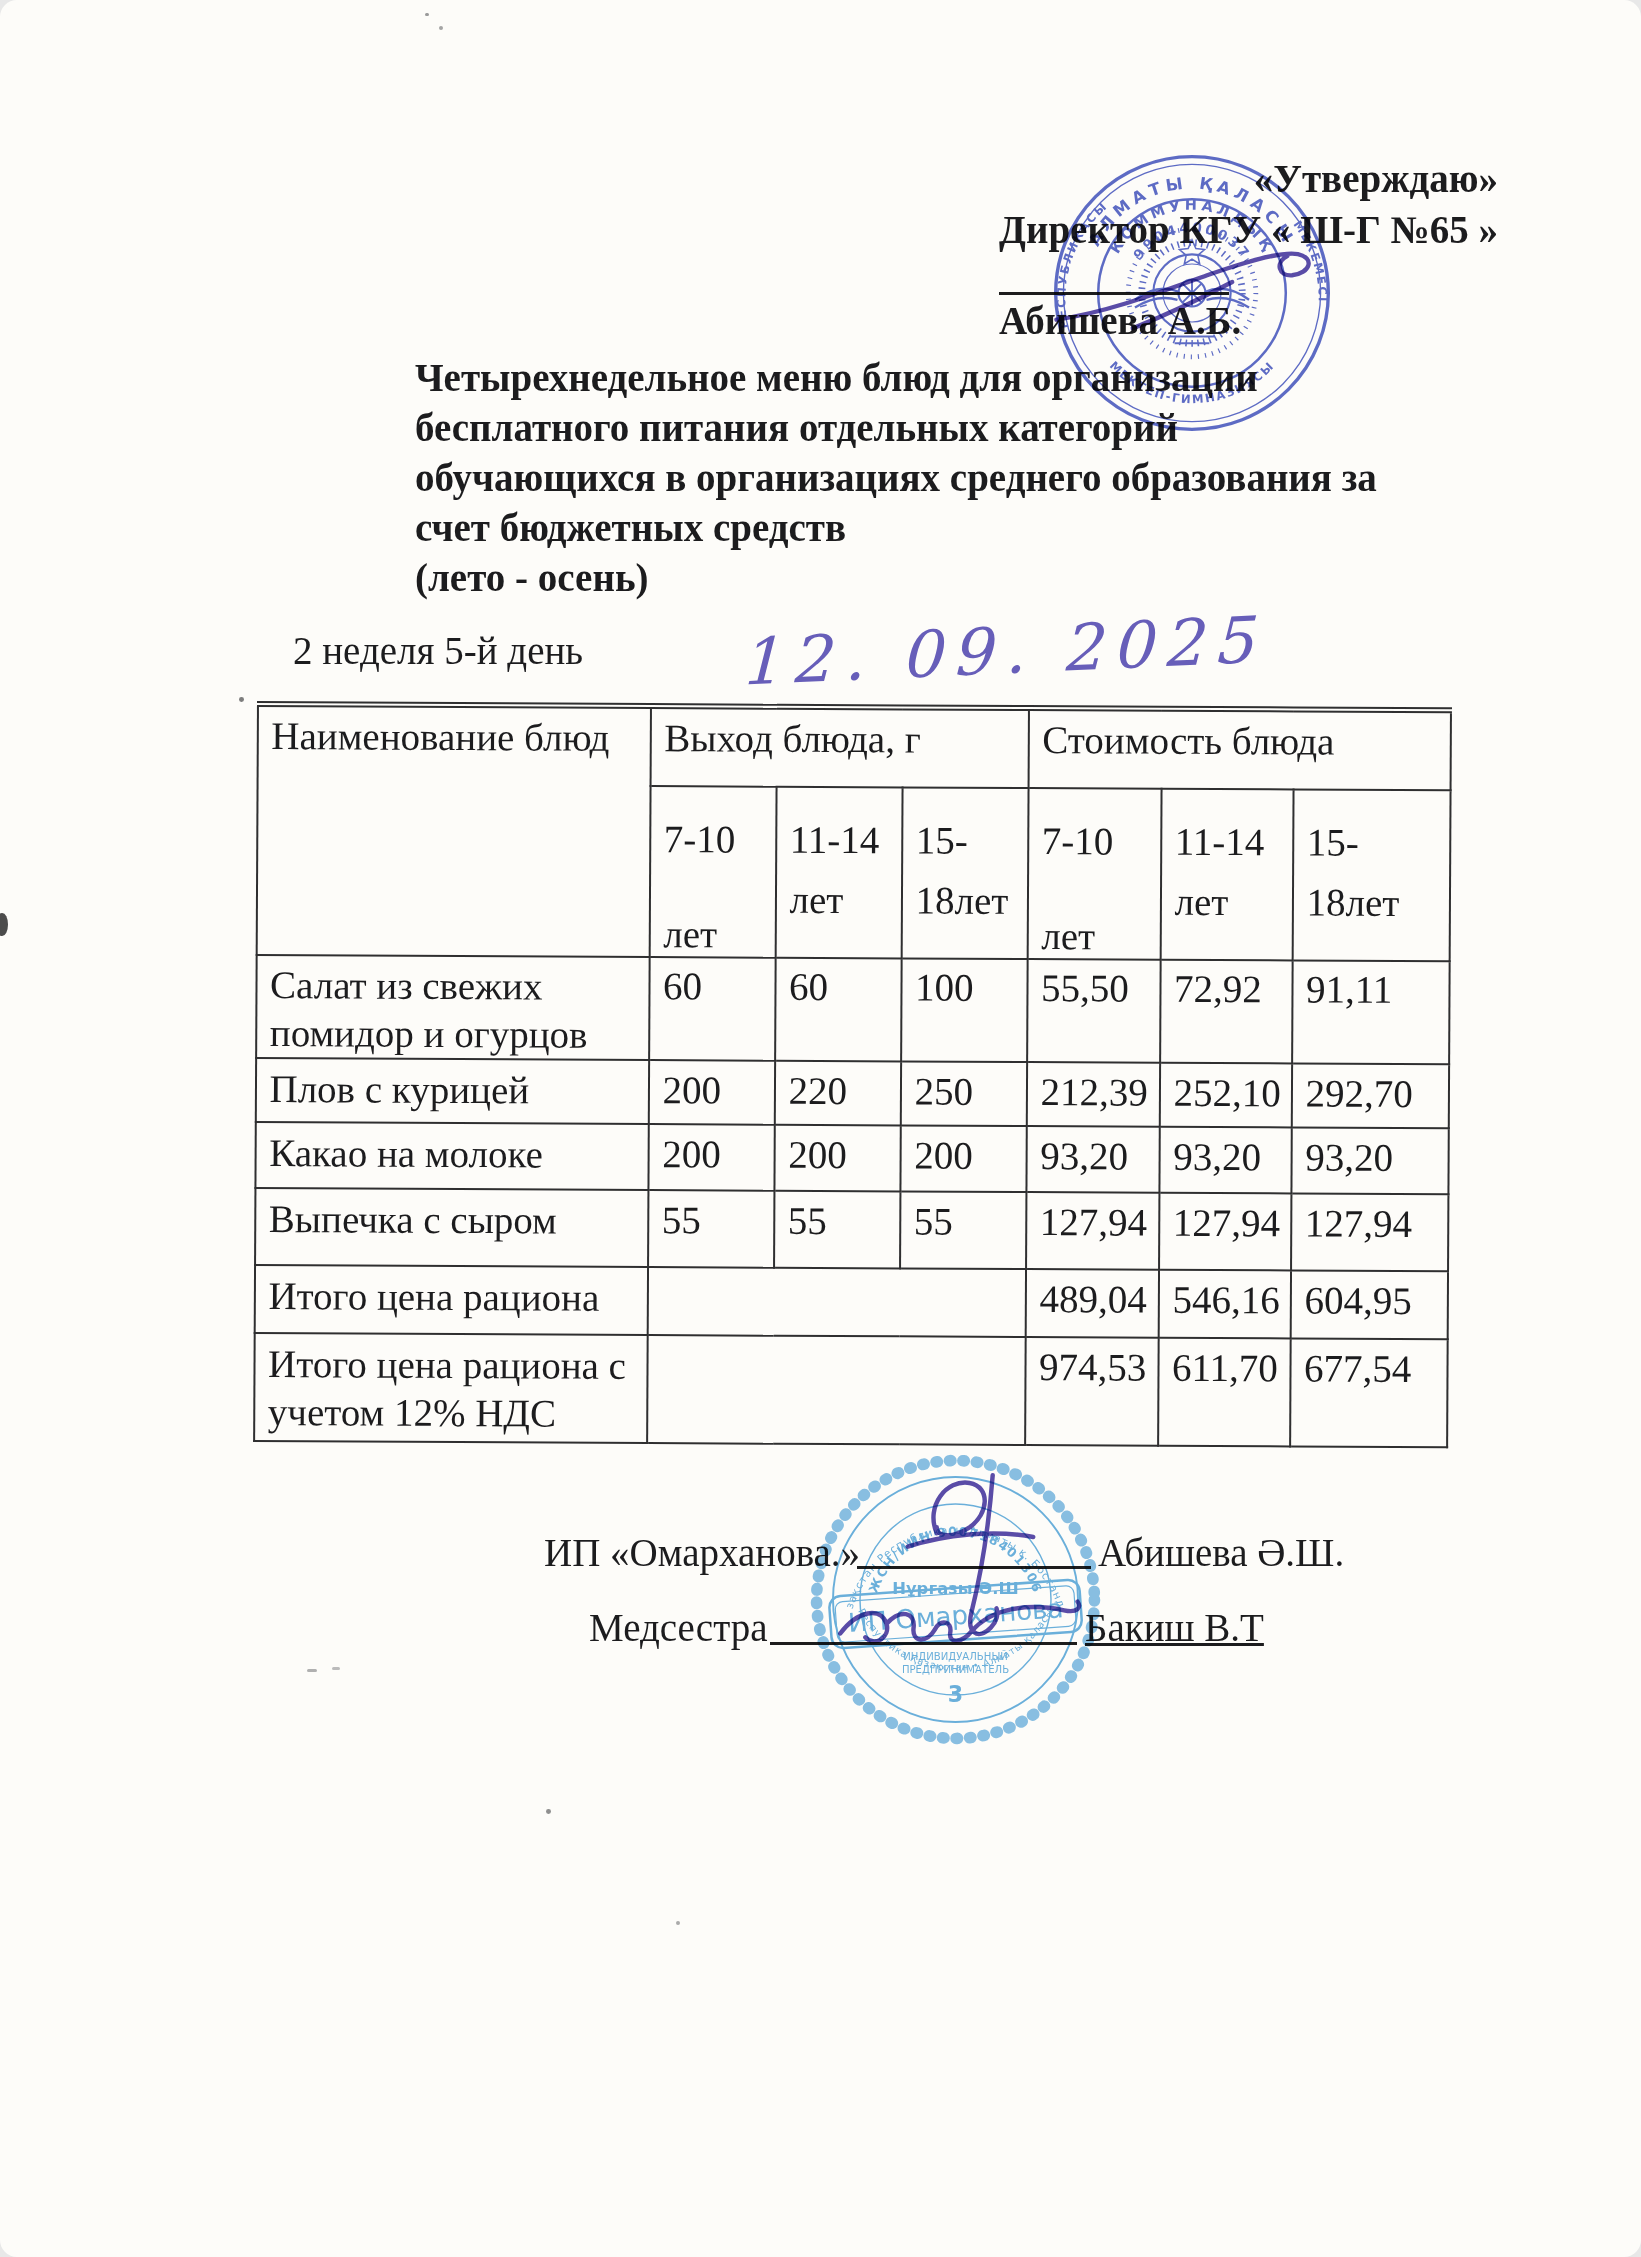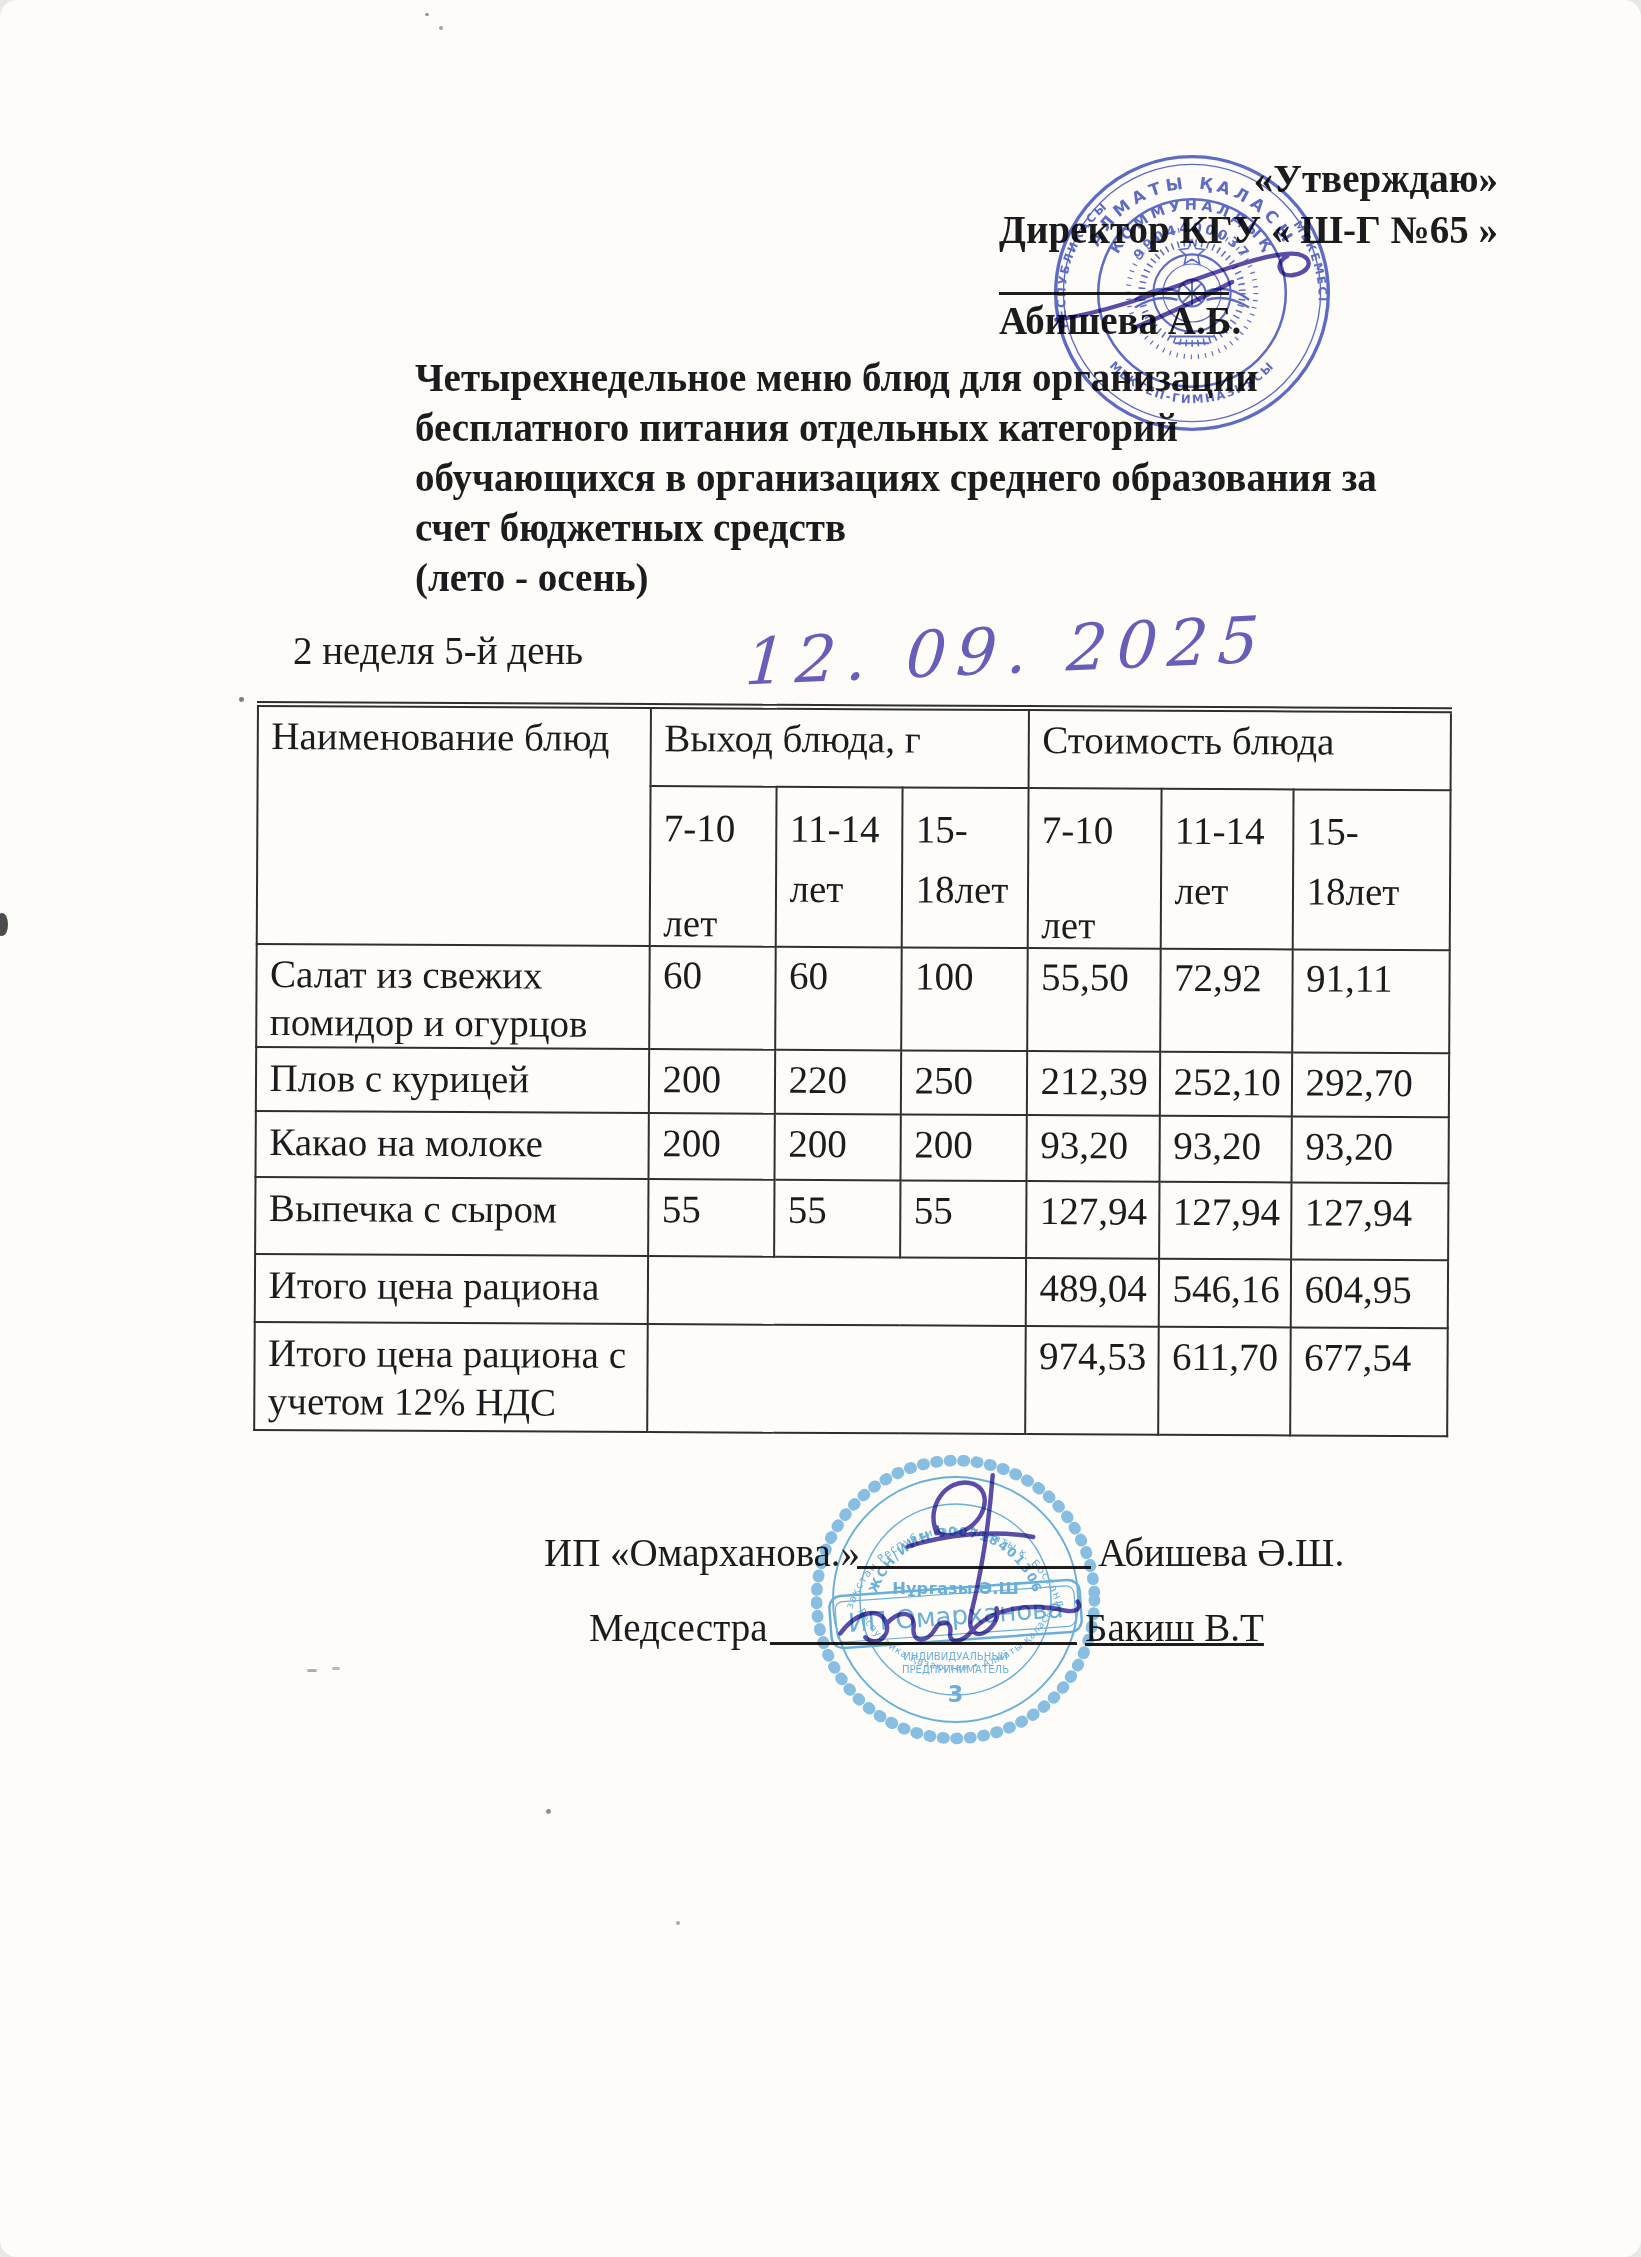--- a/index.html
+++ b/index.html
@@ -39,21 +39,21 @@
     border:2.9px solid #2f2f30; border-top:6.8px double #2f2f30;
     font-size:39px;
   }
   table.menu th, table.menu td{
     border:2.9px solid #2f2f30; vertical-align:top;
     padding:5.8px 3.9px 0 12.6px; text-align:left; font-weight:400;
   }
   th.grp{font-weight:700; height:70px; padding-top:7.7px; padding-left:14.5px;}
   th.name-h{font-weight:700; vertical-align:middle; padding-left:10.6px;}
   th.age{font-weight:700; text-align:center; padding-left:1.9px; padding-right:1.9px;}
-  th.age .l1{margin-top:12px;}
+  th.age .l1{margin-top:23px;}
   th.age .l2.low{margin-top:50px;}
   th.age .l2.mid{margin-top:15.4px;}
   tr.hdr2{height:154px;}
   td.num{padding-top:9.7px;}
   tr.r-salad{height:100px;} tr.r-plov{height:64px;} tr.r-cocoa{height:66px;}
   tr.r-bake{height:77px;} tr.r-tot1{height:68px;} tr.r-tot2{height:108px;}
   .bold{font-weight:700;}
   td.name{padding-right:13.5px; line-height:48px;}
   
   .footer-line{position:absolute; font-size:39px; z-index:3;}

